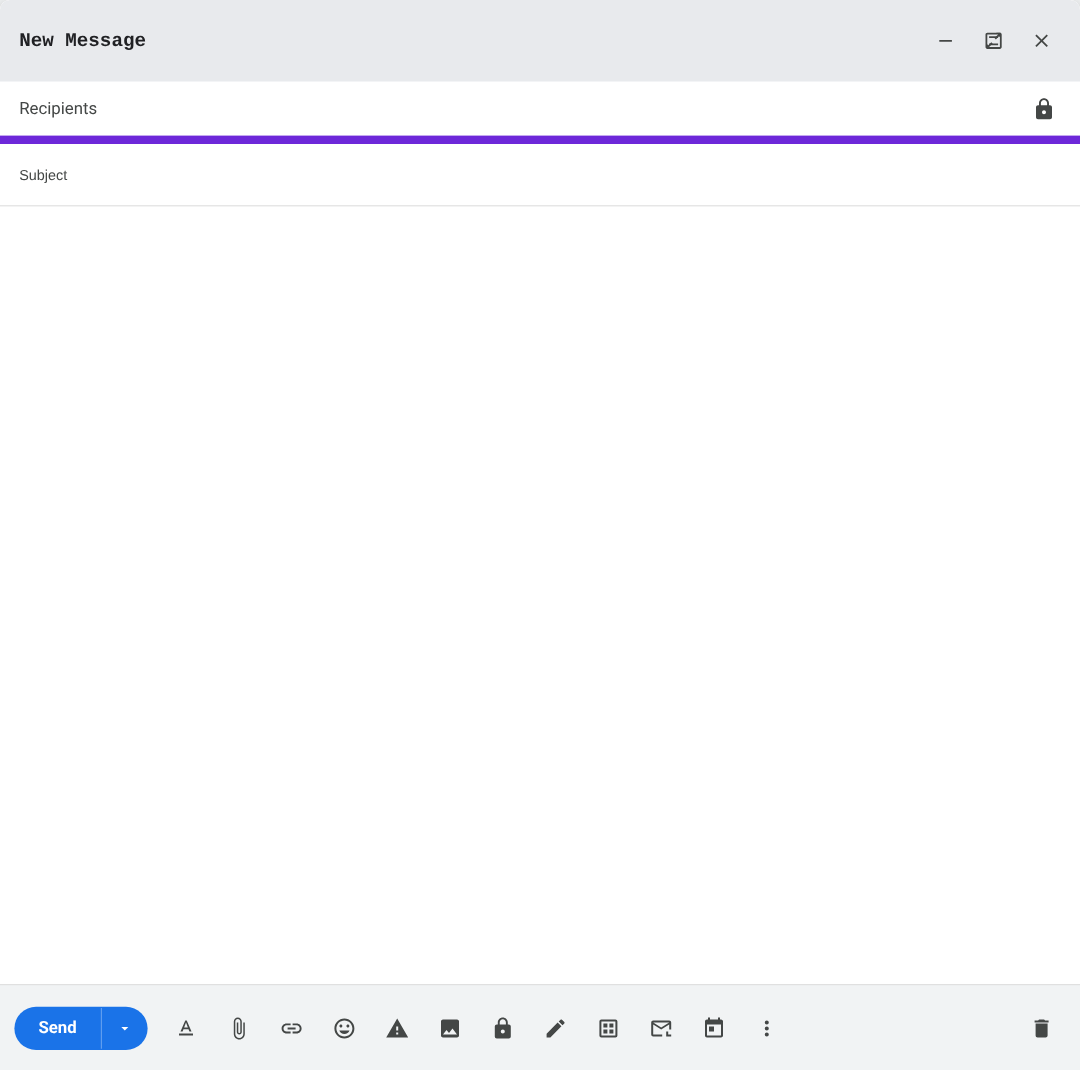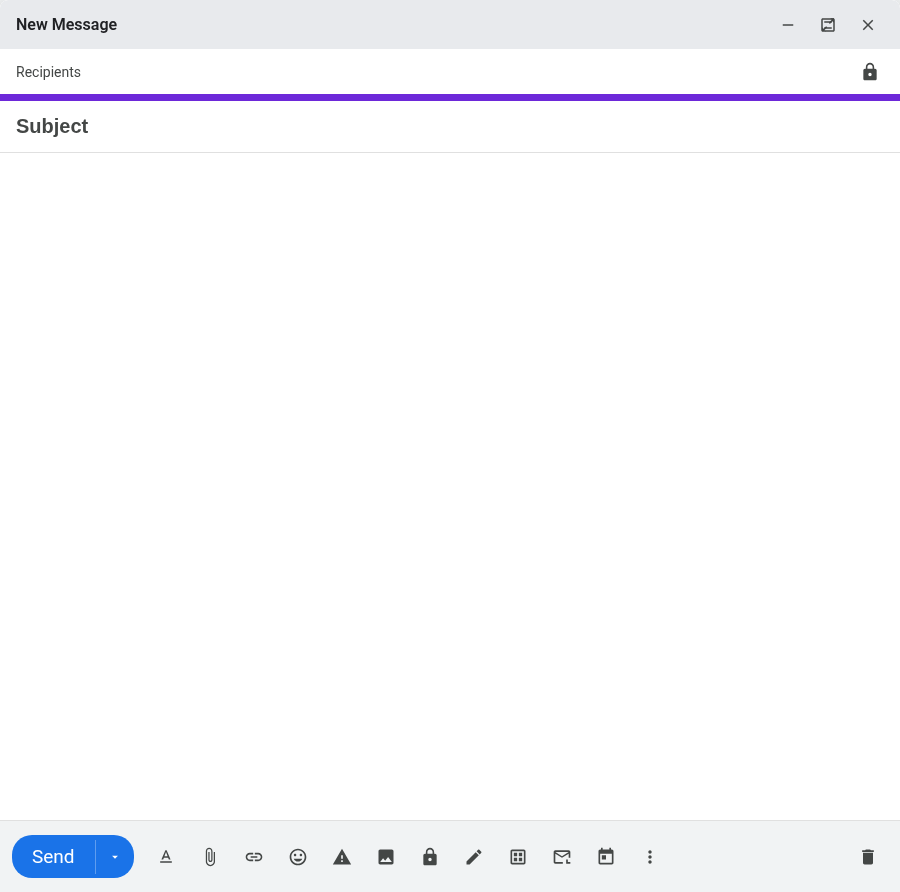--- a/index.html
+++ b/index.html
@@ -25,26 +25,27 @@
       border-radius: 8px 8px 0 0;
       box-shadow: 0 8px 10px 1px rgba(0,0,0,0.14), 0 3px 14px 2px rgba(0,0,0,0.12), 0 5px 5px -3px rgba(0,0,0,0.2);
       display: flex;
       flex-direction: column;
       overflow: hidden;
     }
 
     .title-bar {
       background: #e8eaed;
       padding: 0 16px;
-      height: 49px;
+      height: 68px;
       display: flex;
       align-items: center;
       justify-content: space-between;
       border-radius: 8px 8px 0 0;
       flex-shrink: 0;
+      font-family: Liberation Mono, monospace;
     }
 
     .title-bar-title {
       font-size: 16px;
       font-weight: 600;
       color: #202124;
     }
 
     .title-bar-controls {
       display: flex;
@@ -108,24 +109,23 @@
       padding: 0 16px;
       height: 52px;
       border-bottom: 1px solid #e0e0e0;
       flex-shrink: 0;
     }
 
     .subject-input {
       flex: 1;
       border: none;
       outline: none;
-      font-size: 20px;
+      font-size: 12px;
       color: #3b82f6;
       background: transparent;
-      font-weight: bold;
     }
 
     .subject-input::placeholder {
       color: #444746;
     }
 
     .recipients-input::placeholder {
       color: transparent;
     }
 
@@ -165,22 +165,22 @@
       border-radius: 20px;
       overflow: hidden;
       margin-right: 8px;
     }
 
     .send-btn {
       background: none;
       border: none;
       cursor: pointer;
       color: #ffffff;
-      font-size: 19px;
-      font-weight: 400;
+      font-size: 14px;
+      font-weight: 700;
       padding: 10px 20px;
       font-family: inherit;
     }
 
     .send-chevron {
       background: none;
       border: none;
       cursor: pointer;
       color: #ffffff;
       padding: 10px 12px;

